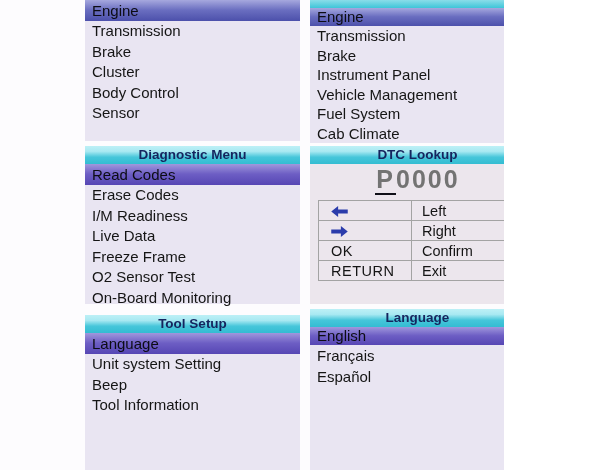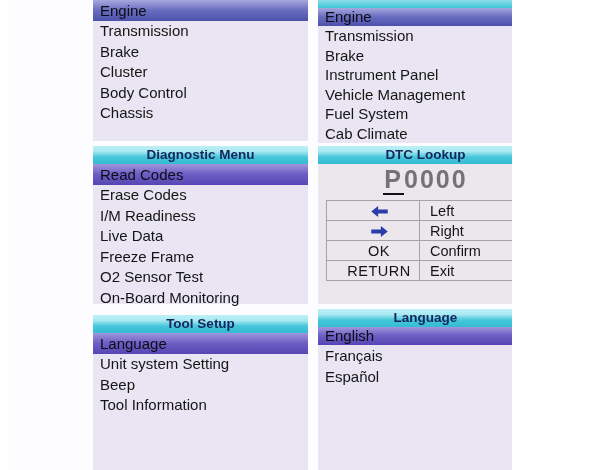--- a/index.html
+++ b/index.html
@@ -1,20 +1,19 @@
 <!DOCTYPE html>
 <html><head>
 <meta charset="utf-8">
 <style>
   html,body { margin:0; padding:0; }
   .screen {
     position:relative; width:504px; height:470px;
     background:#fdfcfe; overflow:hidden;
     font-family:"Liberation Sans", sans-serif;
-    margin-left:8px;
     -webkit-font-smoothing:antialiased;
   }
   .panel { position:absolute; background:#e9e5f2; }
   .col-l { left:85px;  width:215px; }
   .col-r { left:310px; width:215px; }
 
   #p-sys-l { top:0;     height:141px; }
   #p-sys-r { top:0;     height:143px; }
   #p-diag  { top:146px; height:158px; }
   #p-dtc   { top:146px; height:158px; background:#ece6ed; }
@@ -53,37 +52,37 @@
 
   .dtc-table {
     position:absolute; top:54px; left:8px; width:199px;
     border-collapse:collapse; table-layout:fixed;
   }
   .dtc-table td {
     border:1px solid #a3a3a3; height:19px;
     font-size:14.5px; color:#151515;
     padding:0 0 0 10px; vertical-align:middle; overflow:hidden;
   }
-  .dtc-table td.keycol { width:80px; padding-left:12px;text-align:center; }
+  .dtc-table td.keycol { width:80px; padding-left:12px; }
   .arr { display:inline-block; vertical-align:middle; }
   .arr.gap { margin-right:9px; }
   .keytext { font-size:14px; color:#151515; letter-spacing:0.5px; }
 </style>
 </head>
 <body>
 
 <div class="screen">
 
   <section class="panel col-l" id="p-sys-l">
     <div class="sel">Engine</div>
     <div class="mi">Transmission</div>
     <div class="mi">Brake</div>
     <div class="mi">Cluster</div>
     <div class="mi">Body Control</div>
-    <div class="mi">Chassis</div>
+    <div class="mi">Sensor</div>
   </section>
 
   <section class="panel col-r" id="p-sys-r">
     <div class="sliver"></div>
     <div class="sel">Engine</div>
     <div class="mi">Transmission</div>
     <div class="mi">Brake</div>
     <div class="mi">Instrument Panel</div>
     <div class="mi">Vehicle Management</div>
     <div class="mi">Fuel System</div>

